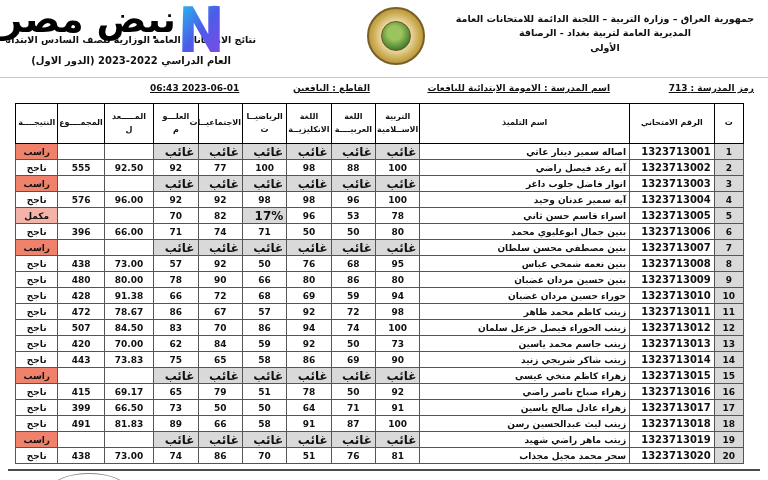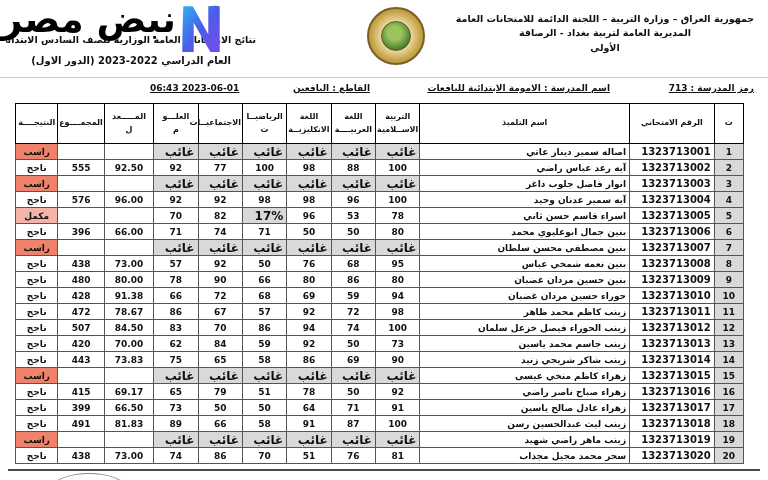--- a/index.html
+++ b/index.html
@@ -177,21 +177,21 @@
         <td class="c-mark absent">غائب</td>
         <td class="c-mark absent">غائب</td>
         <td class="c-mark absent">غائب</td>
         <td class="c-avg"></td>
         <td class="c-total"></td>
         <td class="c-result fail">راسب</td>
       </tr>
       <tr>
         <td class="c-no">2</td>
         <td class="c-exam">1323713002</td>
-        <td class="c-name">آيه رعد عباس راضي</td>
+        <td class="c-name">آيه رعد فيصل راضي</td>
         <td class="c-mark">100</td>
         <td class="c-mark">88</td>
         <td class="c-mark">98</td>
         <td class="c-mark">100</td>
         <td class="c-mark">77</td>
         <td class="c-mark">92</td>
         <td class="c-avg">92.50</td>
         <td class="c-total">555</td>
         <td class="c-result pass">ناجح</td>
       </tr>

